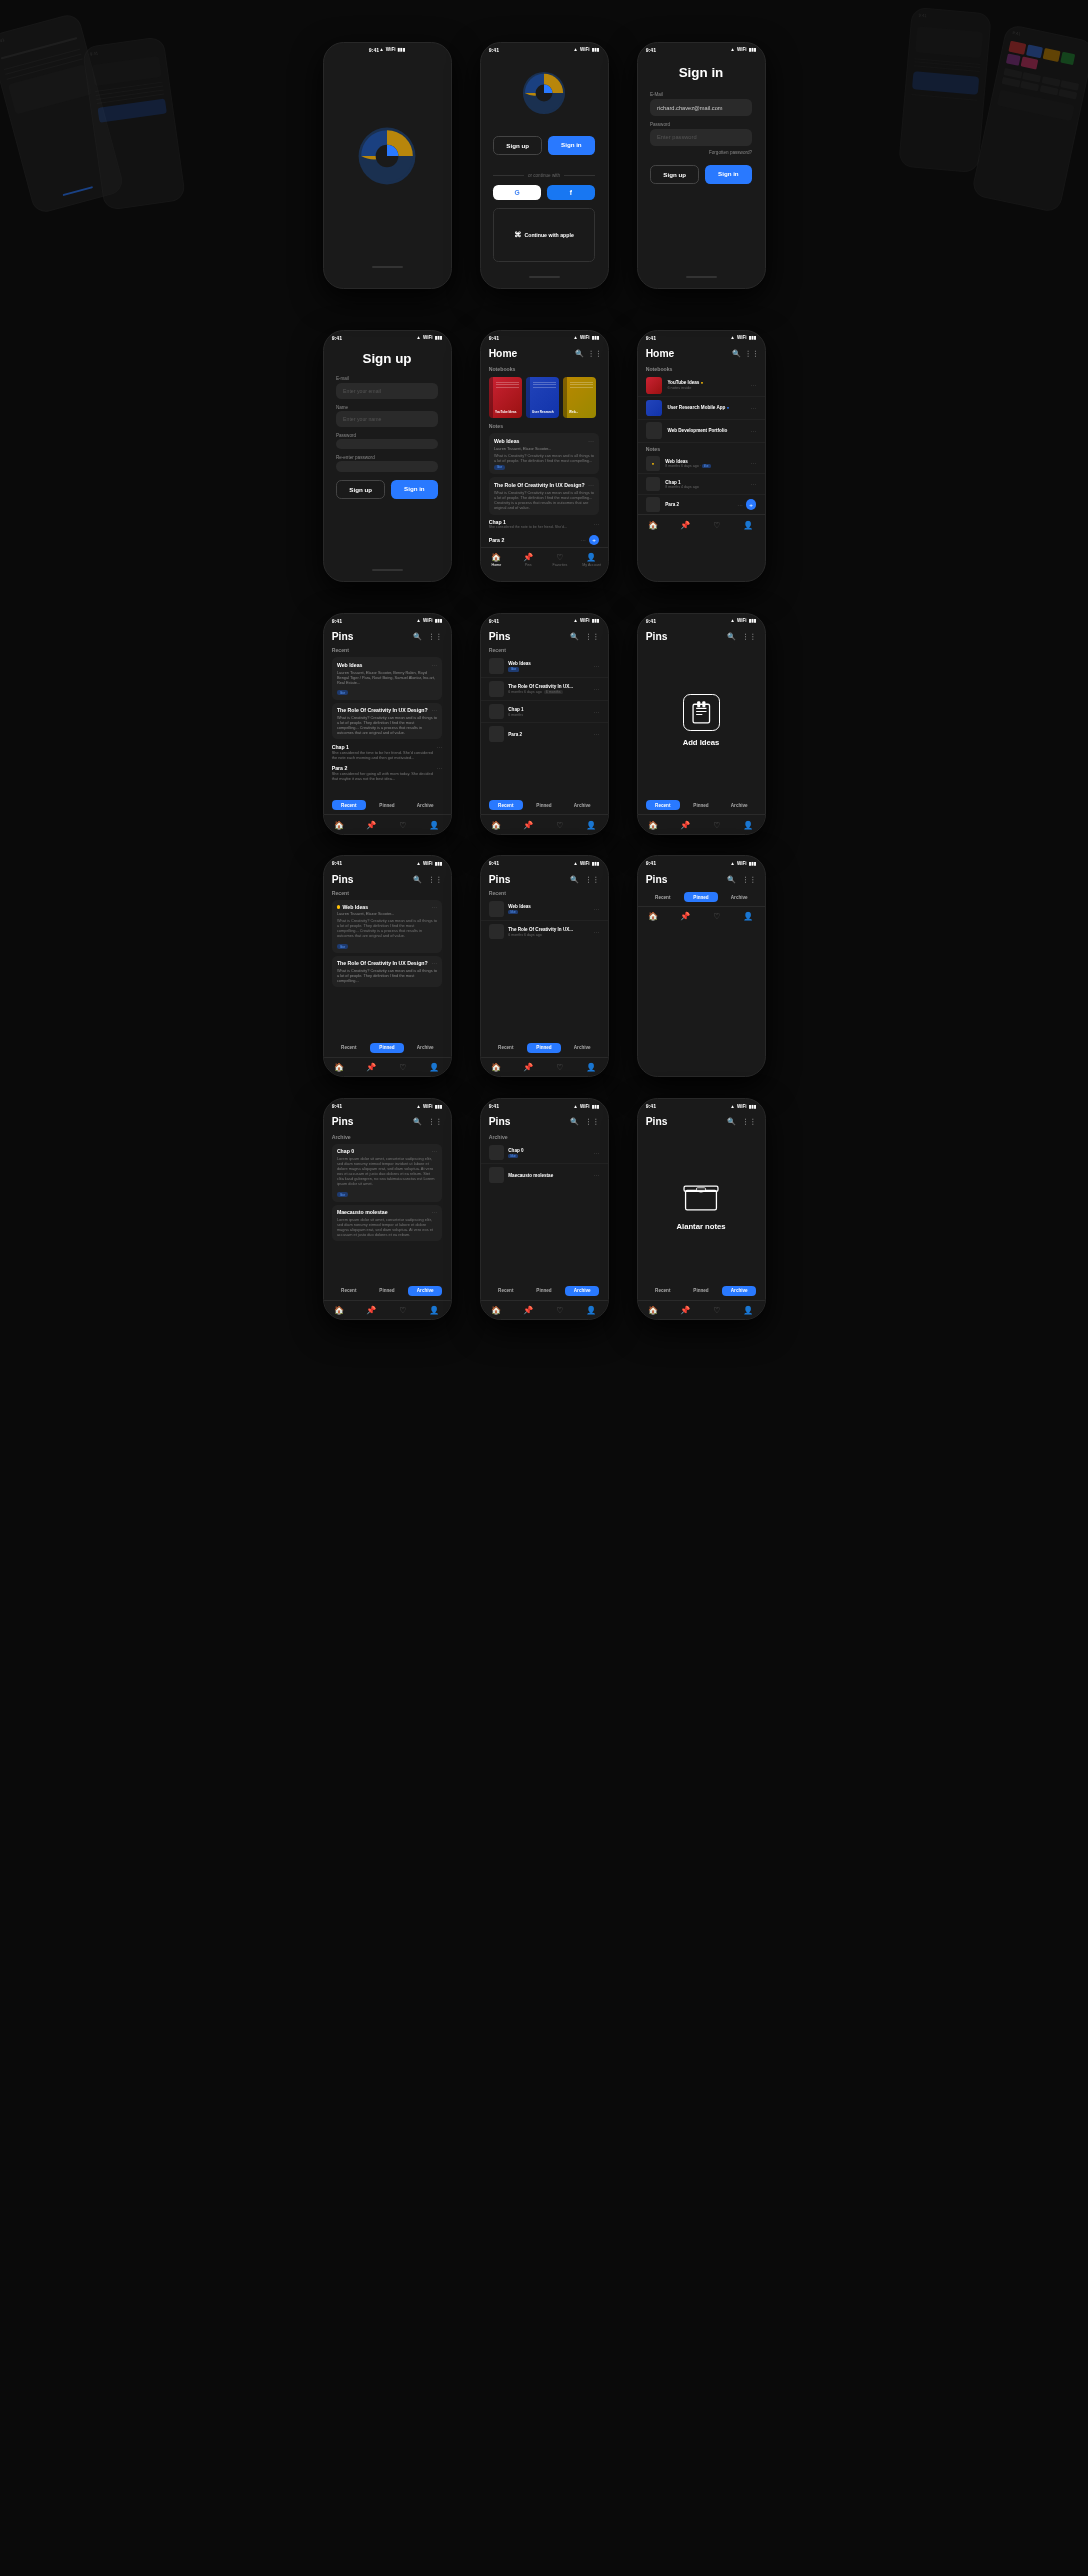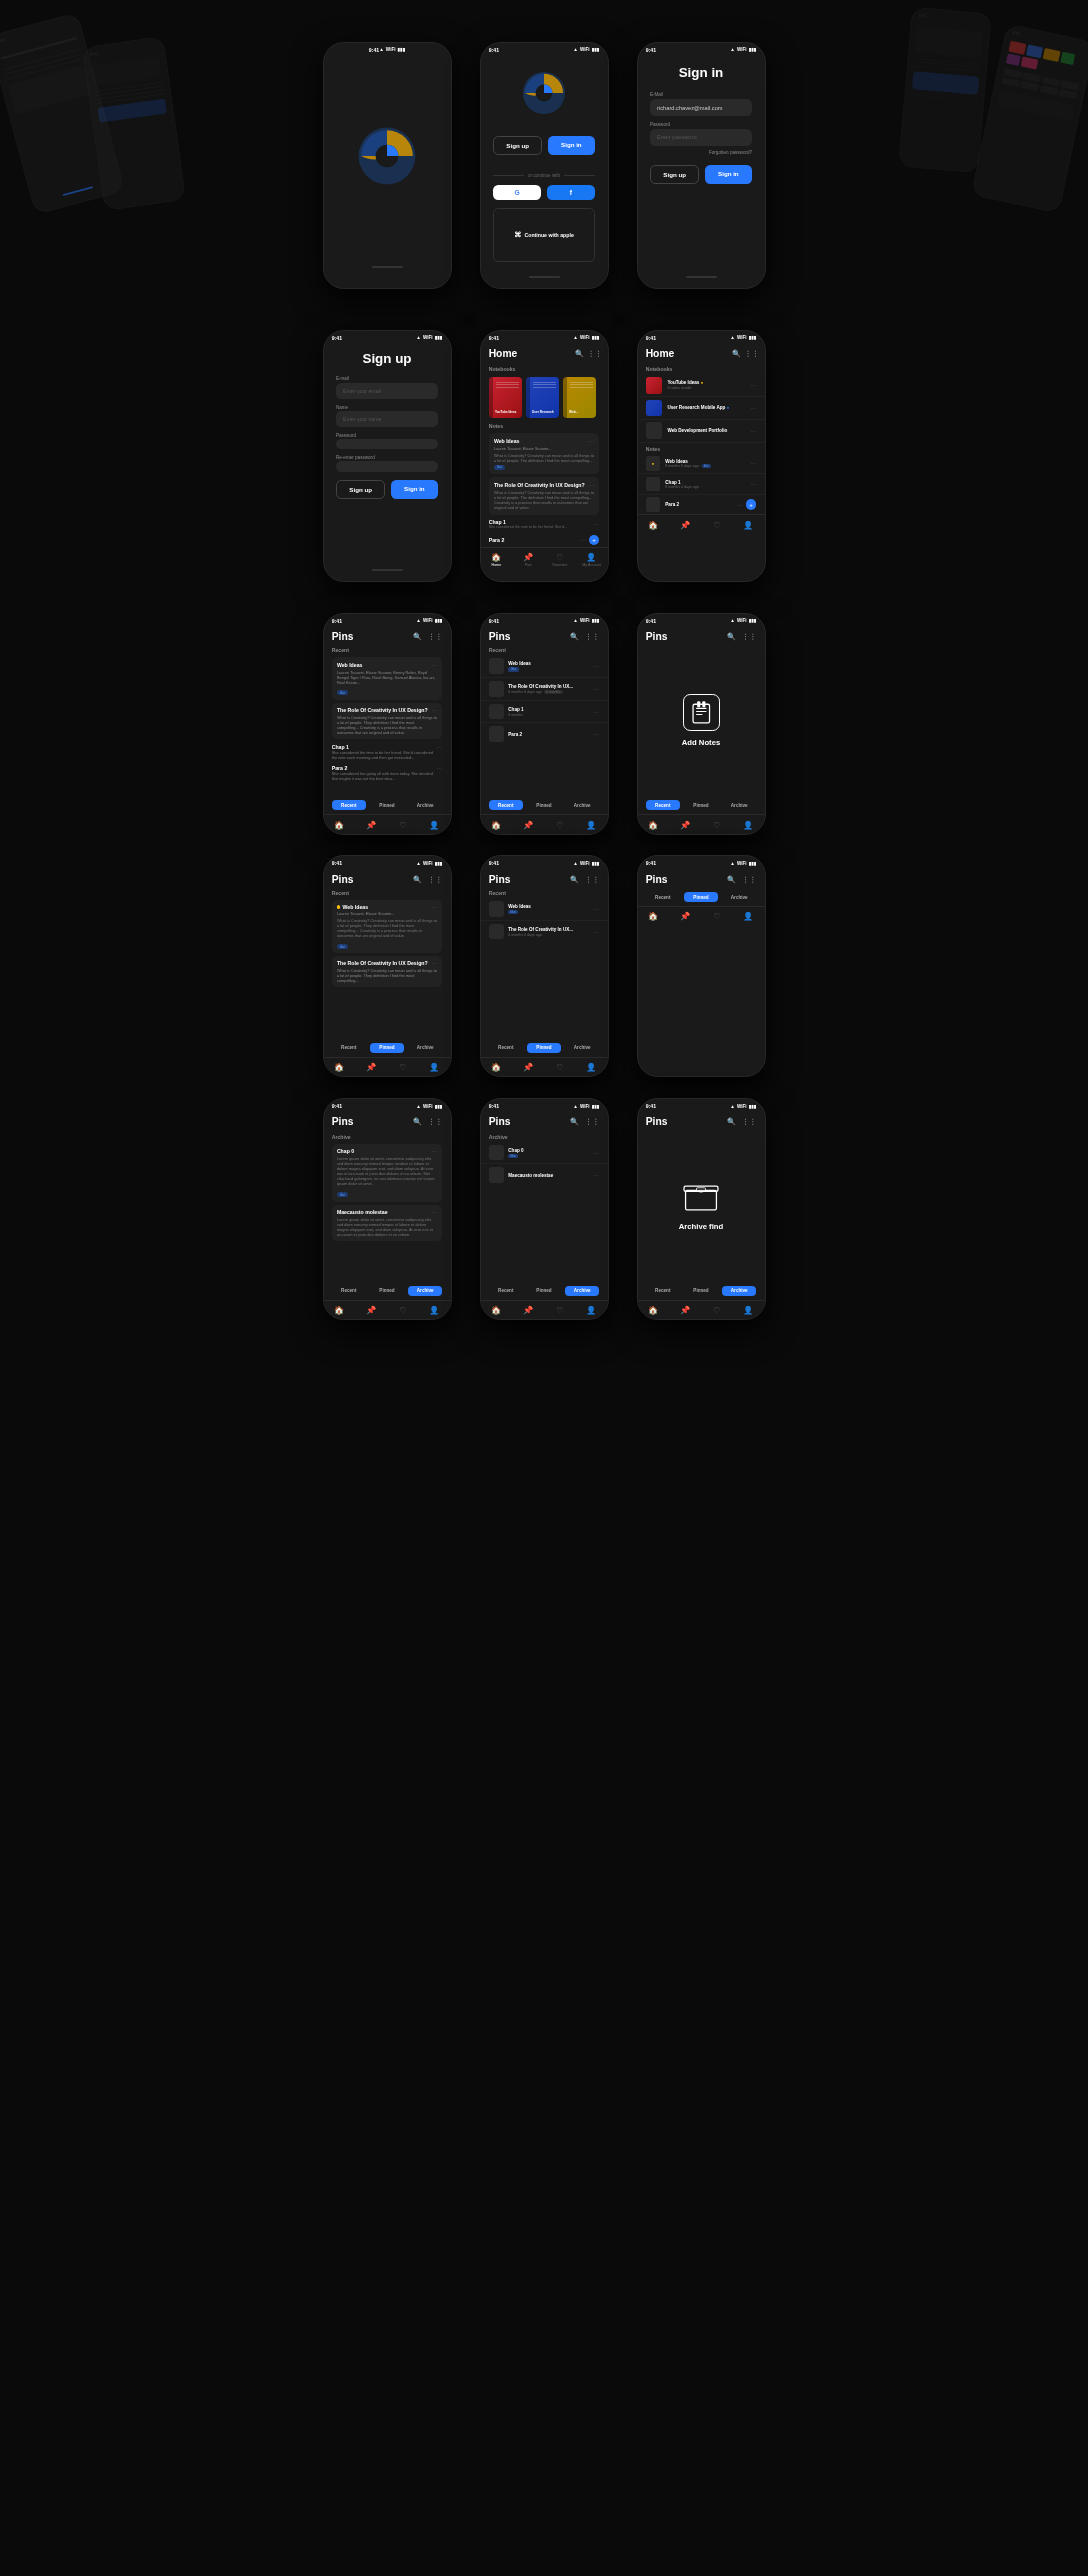--- a/index.html
+++ b/index.html
@@ -886,21 +886,21 @@
         <div style="width:37px; height:37px; border:1.5px solid #ffffff; border-radius:7.2px; display:flex; align-items:center; justify-content:center; margin-bottom:7.2px;">
           <svg width="20.6" height="23" viewBox="0 0 40 44" fill="none">
             <rect x="4" y="6" width="32" height="36" rx="3" stroke="white" stroke-width="2.5" fill="none"></rect>
             <line x1="10" y1="14" x2="30" y2="14" stroke="white" stroke-width="2"></line>
             <line x1="10" y1="20" x2="30" y2="20" stroke="white" stroke-width="2"></line>
             <line x1="10" y1="26" x2="22" y2="26" stroke="white" stroke-width="2"></line>
             <rect x="12" y="0" width="6" height="12" rx="2" fill="white"></rect>
             <rect x="22" y="0" width="6" height="12" rx="2" fill="white"></rect>
           </svg>
         </div>
-        <div style="font-size:7.7px; font-weight:600; color:#fff;">Add Notes</div>
+        <div style="font-size:7.7px; font-weight:600; color:#fff;">Add Ideas</div>
       </div>
 
       <div class="tab-bar">
         <div class="tab-btn active">Recent</div>
         <div class="tab-btn">Pinned</div>
         <div class="tab-btn">Archive</div>
       </div>
 
       <div class="bottom-nav">
         <div class="nav-item">
@@ -1239,21 +1239,21 @@
 
             <rect x="5" y="18" width="60" height="38" rx="3" stroke="white" stroke-width="2.5" fill="none"></rect>
 
             <rect x="2" y="10" width="66" height="10" rx="3" stroke="white" stroke-width="2.5" fill="none"></rect>
 
             <path d="M25 18 Q35 24 45 18" stroke="white" stroke-width="2" fill="none"></path>
 
             <rect x="26" y="13" width="18" height="5" rx="2.5" stroke="white" stroke-width="1.5" fill="#1a1a1a"></rect>
           </svg>
         </div>
-        <div style="font-size:7.7px; font-weight:600; color:#fff;">Archive find</div>
+        <div style="font-size:7.7px; font-weight:600; color:#fff;">Alantar notes</div>
       </div>
 
       <div class="tab-bar">
         <div class="tab-btn">Recent</div>
         <div class="tab-btn">Pinned</div>
         <div class="tab-btn active">Archive</div>
       </div>
 
       <div class="bottom-nav">
         <div class="nav-item">

